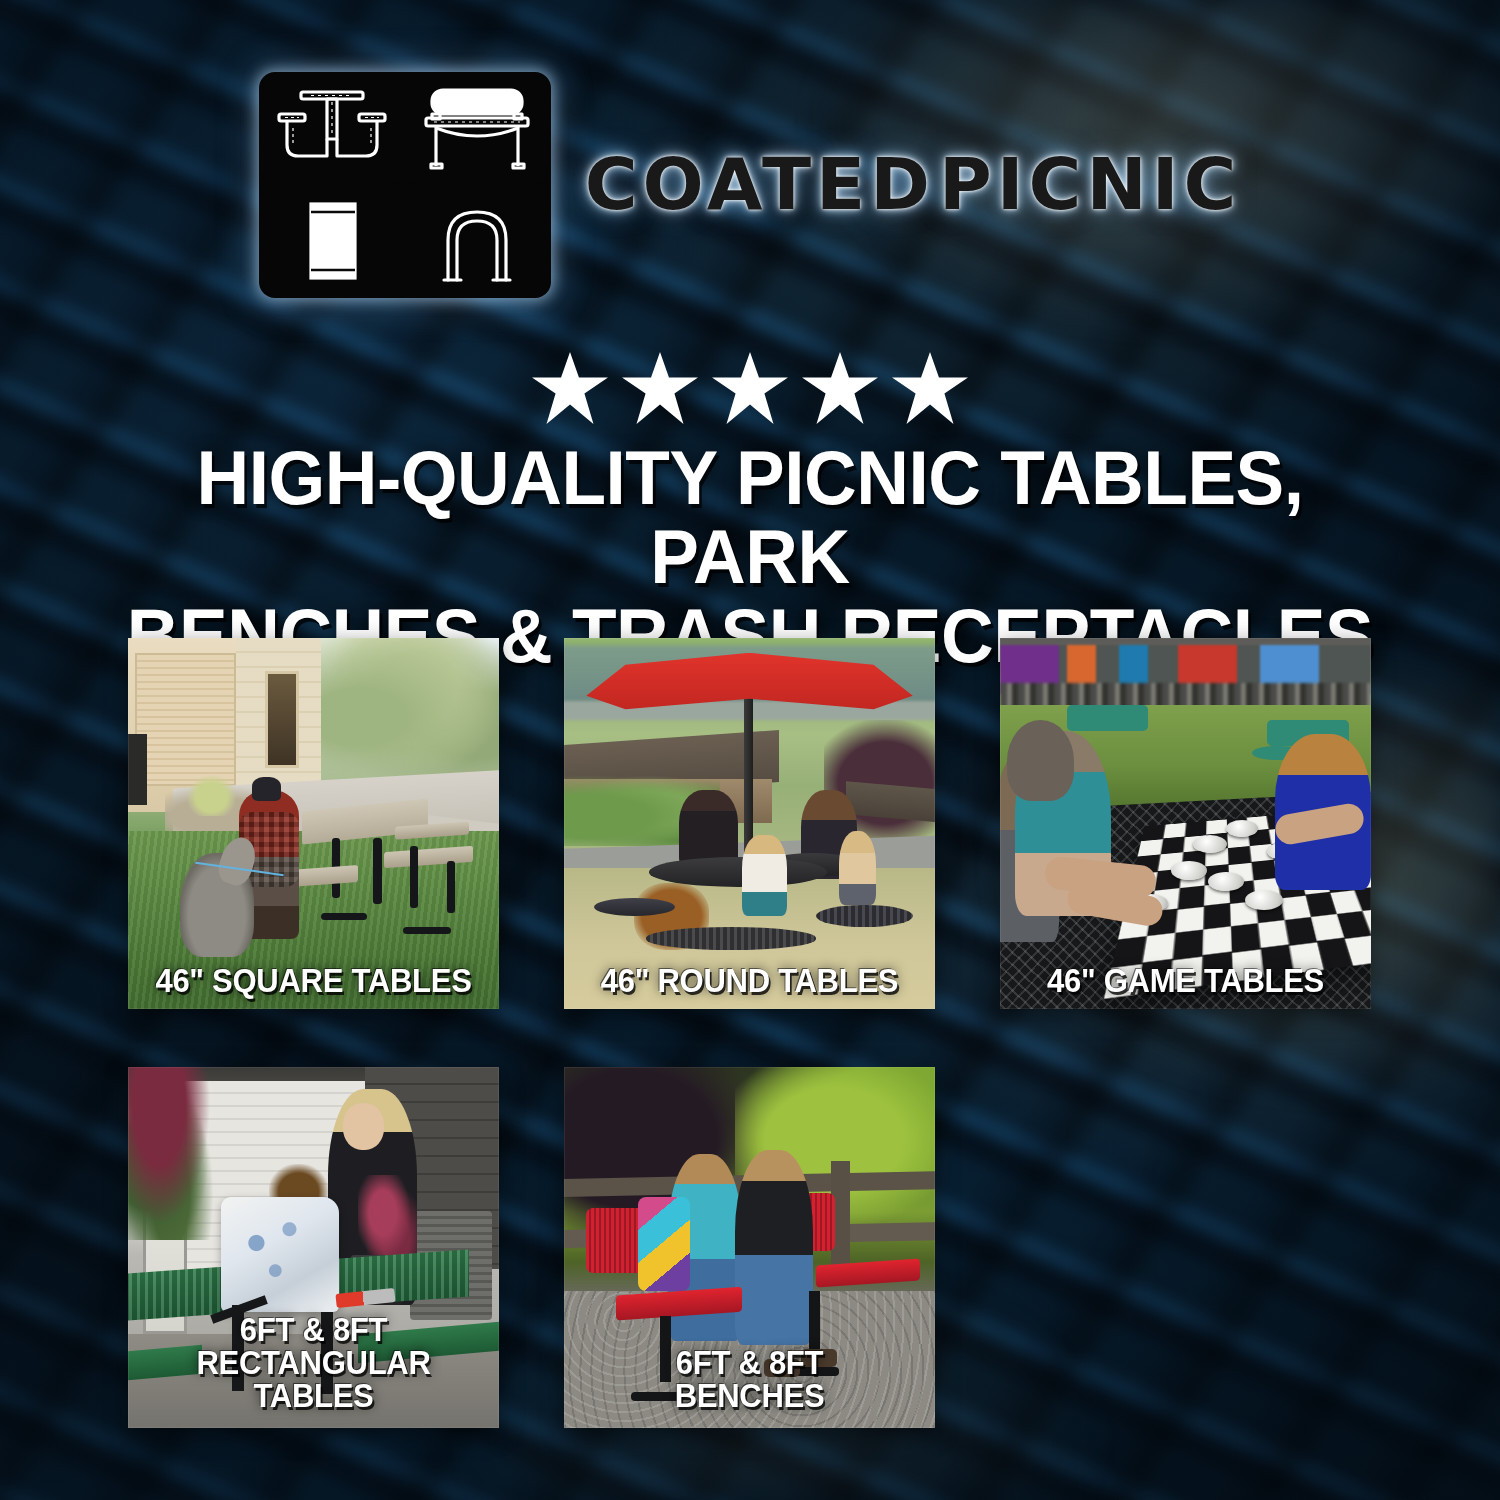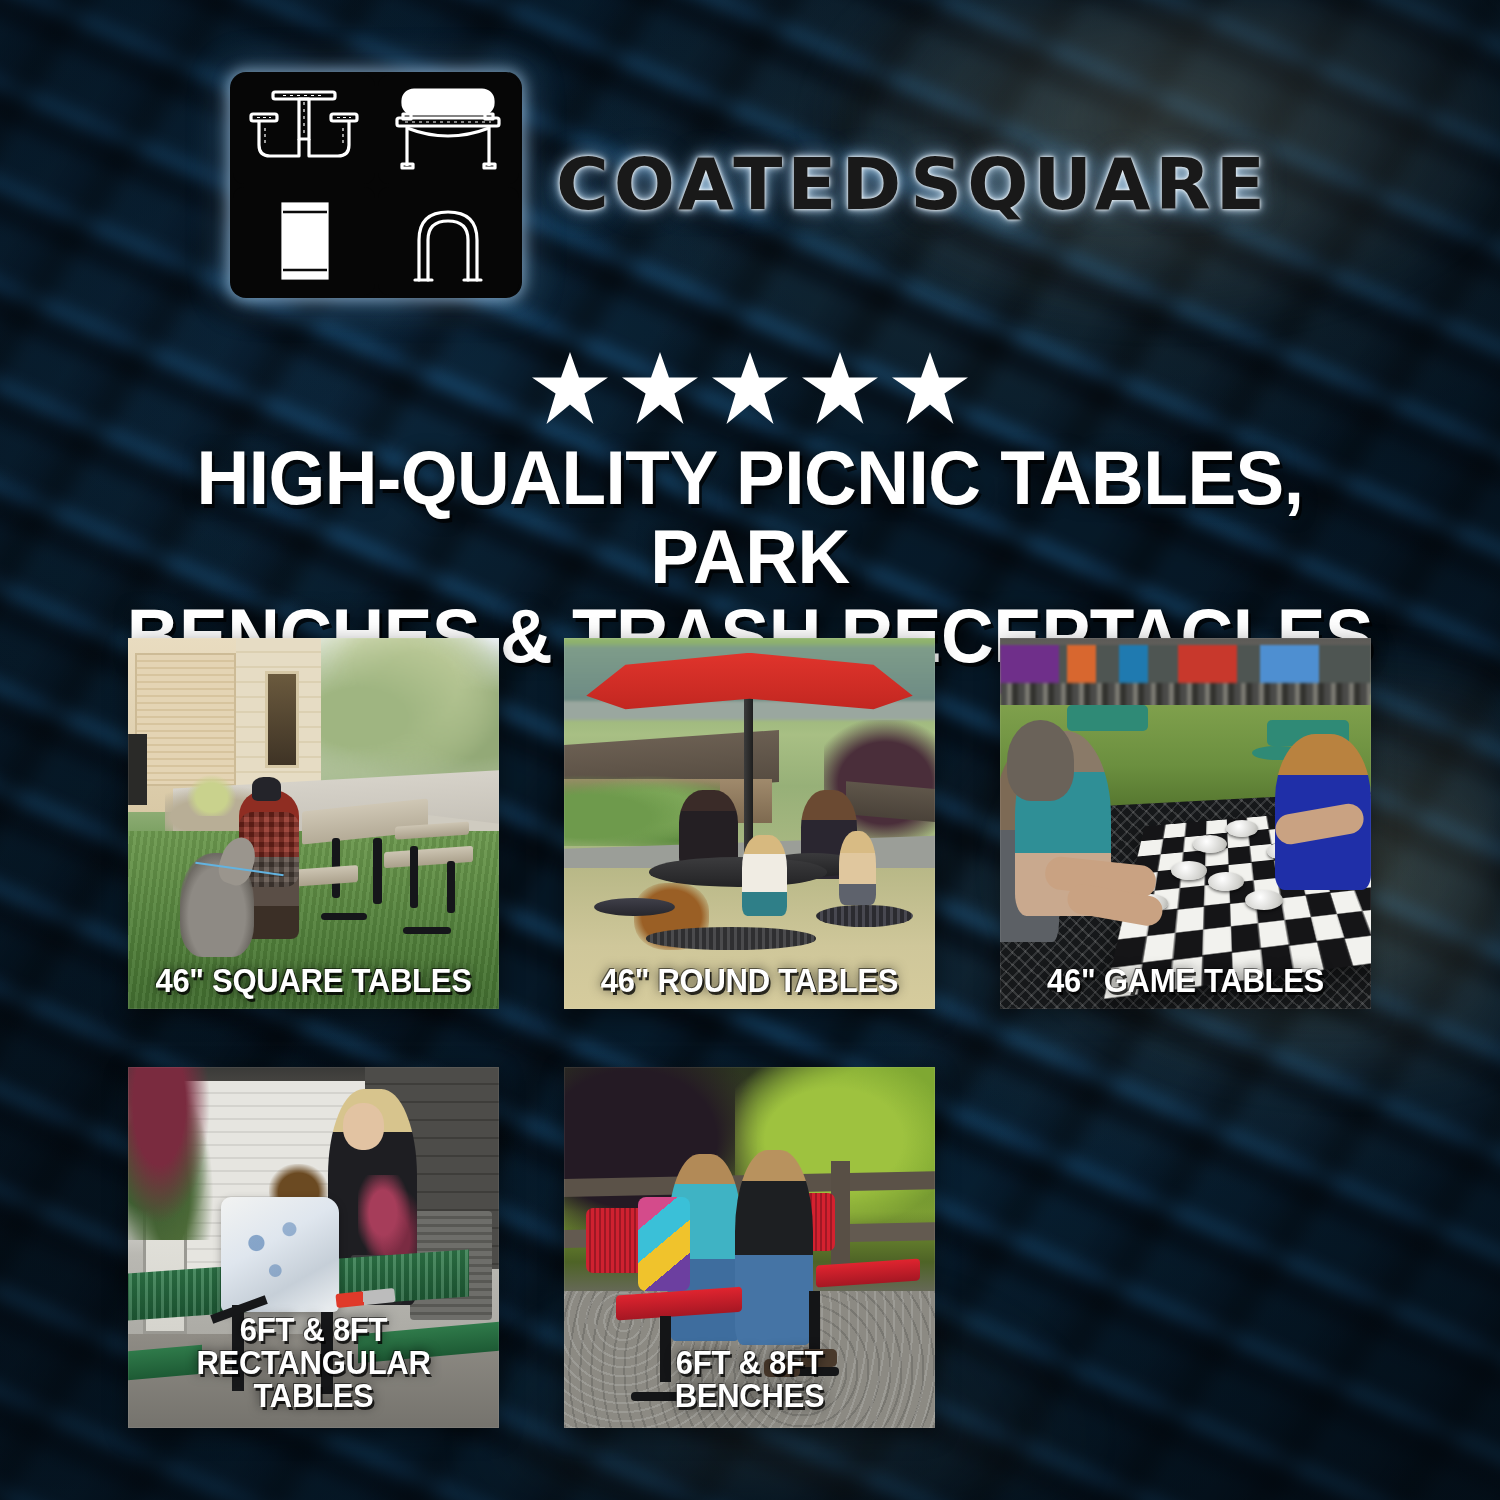--- a/index.html
+++ b/index.html
@@ -447,21 +447,21 @@
               <line x1="26" y1="86" x2="43" y2="86"></line>
               <line x1="75" y1="86" x2="92" y2="86"></line>
             </g>
           </svg>
         </div>
 
       </div>
 
       <div class="logo-words">
         <div class="logo-word w1">COATED</div>
-        <div class="logo-word w2">SQUARE</div>
+        <div class="logo-word w2">PICNIC</div>
       </div>
 
     </div>
 
     <div class="stars">
       <div class="star"></div>
       <div class="star"></div>
       <div class="star"></div>
       <div class="star"></div>
       <div class="star"></div>

